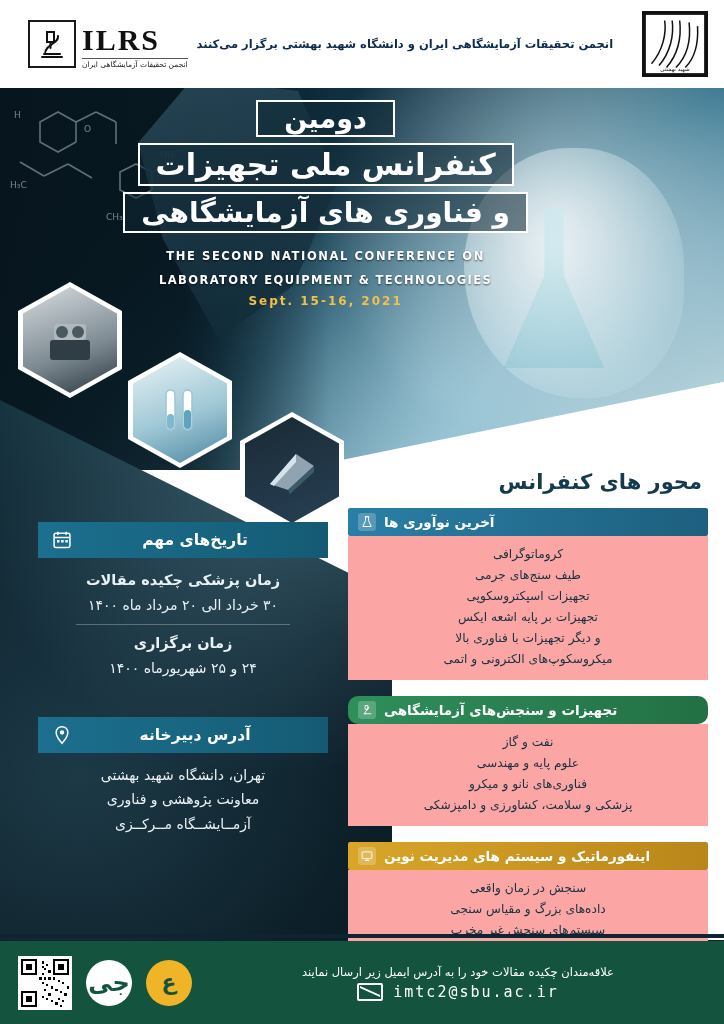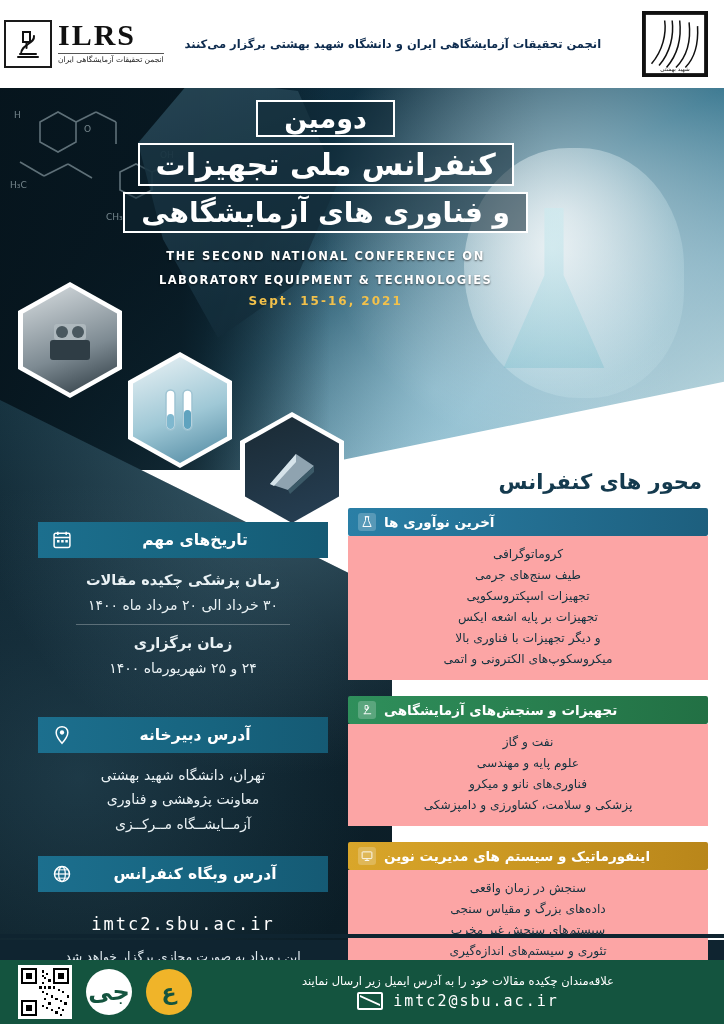--- a/index.html
+++ b/index.html
@@ -17,22 +17,22 @@
   }
 
   
   .topbar {
     position: absolute; top: 0; left: 0; width: 724px; height: 88px;
     background: #ffffff;
     display: flex; align-items: center;
     z-index: 40;
   }
   .ilrs-logo {
-    display: flex; align-items: flex-start; gap: 6px;
-    margin-left: 4px;
+    display: flex; align-items: flex-end; gap: 6px;
+    margin-left: 28px;
   }
   .ilrs-mark {
     width: 48px; height: 48px;
     border: 2px solid #1a1a1a;
     position: relative;
     display: flex; align-items: center; justify-content: center;
   }
   .ilrs-mark svg { width: 36px; height: 36px; }
   .ilrs-text-block { line-height: 1; }
   .ilrs-word {
@@ -216,32 +216,32 @@
     color: #fff; font-weight: bold; font-size: 13.5px;
     padding: 5px 10px; border-radius: 2px;
     display: flex; align-items: center; flex-direction: row-reverse; gap: 8px;
   }
   .topic-head .ticon {
     width: 18px; height: 18px; background: rgba(255,255,255,0.22);
     border-radius: 3px; display: flex; align-items: center; justify-content: center;
     font-size: 11px;
   }
   .th-blue { background: linear-gradient(90deg,#2a7fa6,#1d5f7e); }
-  .th-green { background: linear-gradient(90deg,#2f8f5b,#227044); }
+  .th-green { background: linear-gradient(90deg,#2f8f5b,#227044); border-radius: 10px; }
   .th-gold { background: linear-gradient(90deg,#d9a62a,#b9861a); }
   .topic-body {
     background: #fca5a5; color: #14323f;
     font-size: 12.2px; line-height: 1.72;
     text-align: center; padding: 8px 10px 10px 10px;
     margin-bottom: 16px;
   }
 
   
   .footer {
-    position: absolute; left: 0; bottom: 0; width: 724px; height: 64px;
+    position: absolute; left: 0; bottom: 0; width: 724px; height: 83px;
     background: #14543f; z-index: 40;
     display: flex; align-items: center;
   }
   .footer-strip {
     position: absolute; left: 0; bottom: 86px; width: 724px; height: 4px;
     background: #0f2430; z-index: 41;
   }
   .qr {
     width: 54px; height: 54px; margin-left: 18px; background: #ffffff;
     padding: 3px;
@@ -427,38 +427,20 @@
         </span>
         <span class="htext">آدرس دبیرخانه</span>
       </div>
       <div class="sec-body">
         <div>تهران، دانشگاه شهید بهشتی</div>
         <div>معاونت  پژوهشی  و  فناوری</div>
         <div>آزمــایشــگاه  مــرکــزی</div>
       </div>
     </div>
 
-    <div style="margin-top:8px;">
-      <div class="sec-head">
-        <span class="hicon">
-          <svg viewBox="0 0 24 24" width="20" height="20">
-            <circle cx="12" cy="12" r="9" fill="none" stroke="#fff" stroke-width="1.8"></circle>
-            <ellipse cx="12" cy="12" rx="4" ry="9" fill="none" stroke="#fff" stroke-width="1.5"></ellipse>
-            <line x1="3" y1="12" x2="21" y2="12" stroke="#fff" stroke-width="1.5"></line>
-            <line x1="4.5" y1="7" x2="19.5" y2="7" stroke="#fff" stroke-width="1.2"></line>
-            <line x1="4.5" y1="17" x2="19.5" y2="17" stroke="#fff" stroke-width="1.2"></line>
-          </svg>
-        </span>
-        <span class="htext">آدرس وبگاه کنفرانس</span>
-      </div>
-      <div class="sec-body">
-        <div class="site-url">imtc2.sbu.ac.ir</div>
-        <div class="virtual-note">این رویداد به صورت مجازی برگزار خواهد شد</div>
-      </div>
-    </div>
   </div>
 
   <div class="rightcol">
     <div class="axes-title">محور های کنفرانس</div>
 
     <div>
       <div class="topic-head th-blue">
         <span class="ticon">
           <svg viewBox="0 0 16 16" width="12" height="12">
             <path d="M6 1 v5 L2.5 14 h11 L10 6 V1 z" fill="none" stroke="#fff" stroke-width="1.3"></path>

